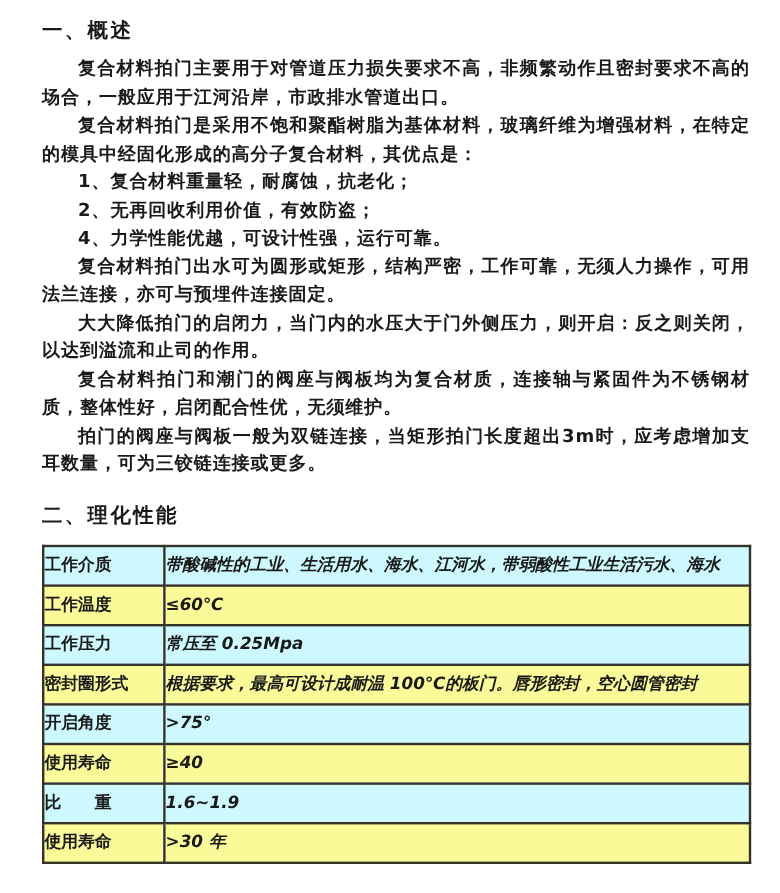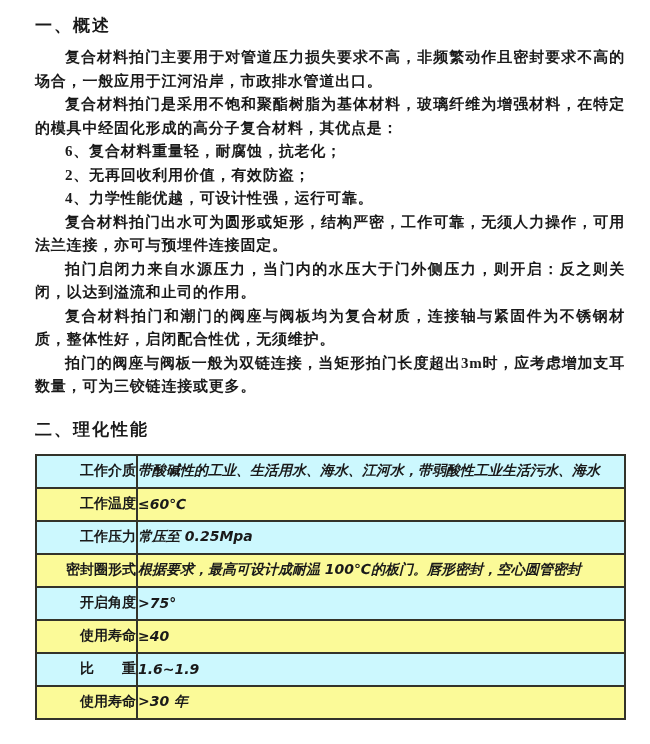--- a/index.html
+++ b/index.html
@@ -29,62 +29,61 @@
     margin-bottom: 13px;
   }
   p.para {
     margin: 0;
     font-size: 15px;
     font-weight: 600;
     line-height: 23.5px;
     letter-spacing: 0.8px;
     text-indent: 2em;
     text-align: justify;
-    font-family: Liberation Serif, serif;
   }
   table.props {
     border-collapse: collapse;
     width: 591px;
     table-layout: fixed;
   }
   table.props td {
     border: 2px solid var(--table_border, #33332a);
     height: 31px;
     font-size: 14px;
     font-weight: 600;
     padding: 0;
     overflow: hidden;
     white-space: nowrap;
   }
   td.cell-label {
     width: 99px;
-    text-align: right;
+    text-align: left;
   }
   td.cell-value {
     padding-left: 8px;
     text-align: left;
     font-style: italic;
   }
   tr.row-cyan td   { background: var(--row_cyan, #ccf8fe); }
   tr.row-yellow td { background: var(--row_yellow, #fbfa98); margin-top: 26px; }
 </style>
 </head>
 <body>
 
 <div class="page">
 
   <h1 class="sec-heading">一、概述</h1>
 
   <p class="para">复合材料拍门主要用于对管道压力损失要求不高，非频繁动作且密封要求不高的场合，一般应用于江河沿岸，市政排水管道出口。</p>
   <p class="para">复合材料拍门是采用不饱和聚酯树脂为基体材料，玻璃纤维为增强材料，在特定的模具中经固化形成的高分子复合材料，其优点是：</p>
-  <p class="para">6、复合材料重量轻，耐腐蚀，抗老化；</p>
+  <p class="para">1、复合材料重量轻，耐腐蚀，抗老化；</p>
   <p class="para">2、无再回收利用价值，有效防盗；</p>
   <p class="para">4、力学性能优越，可设计性强，运行可靠。</p>
   <p class="para">复合材料拍门出水可为圆形或矩形，结构严密，工作可靠，无须人力操作，可用法兰连接，亦可与预埋件连接固定。</p>
-  <p class="para">拍门启闭力来自水源压力，当门内的水压大于门外侧压力，则开启：反之则关闭，以达到溢流和止司的作用。</p>
+  <p class="para">大大降低拍门的启闭力，当门内的水压大于门外侧压力，则开启：反之则关闭，以达到溢流和止司的作用。</p>
   <p class="para">复合材料拍门和潮门的阀座与阀板均为复合材质，连接轴与紧固件为不锈钢材质，整体性好，启闭配合性优，无须维护。</p>
   <p class="para">拍门的阀座与阀板一般为双链连接，当矩形拍门长度超出3m时，应考虑增加支耳数量，可为三铰链连接或更多。</p>
 
   <h1 class="sec-heading second">二、理化性能</h1>
 
   <table class="props">
     <tbody>
         <tr class="row-cyan">
       <td class="cell-label">工作介质</td>
       <td class="cell-value">带酸碱性的工业、生活用水、海水、江河水，带弱酸性工业生活污水、海水</td>

